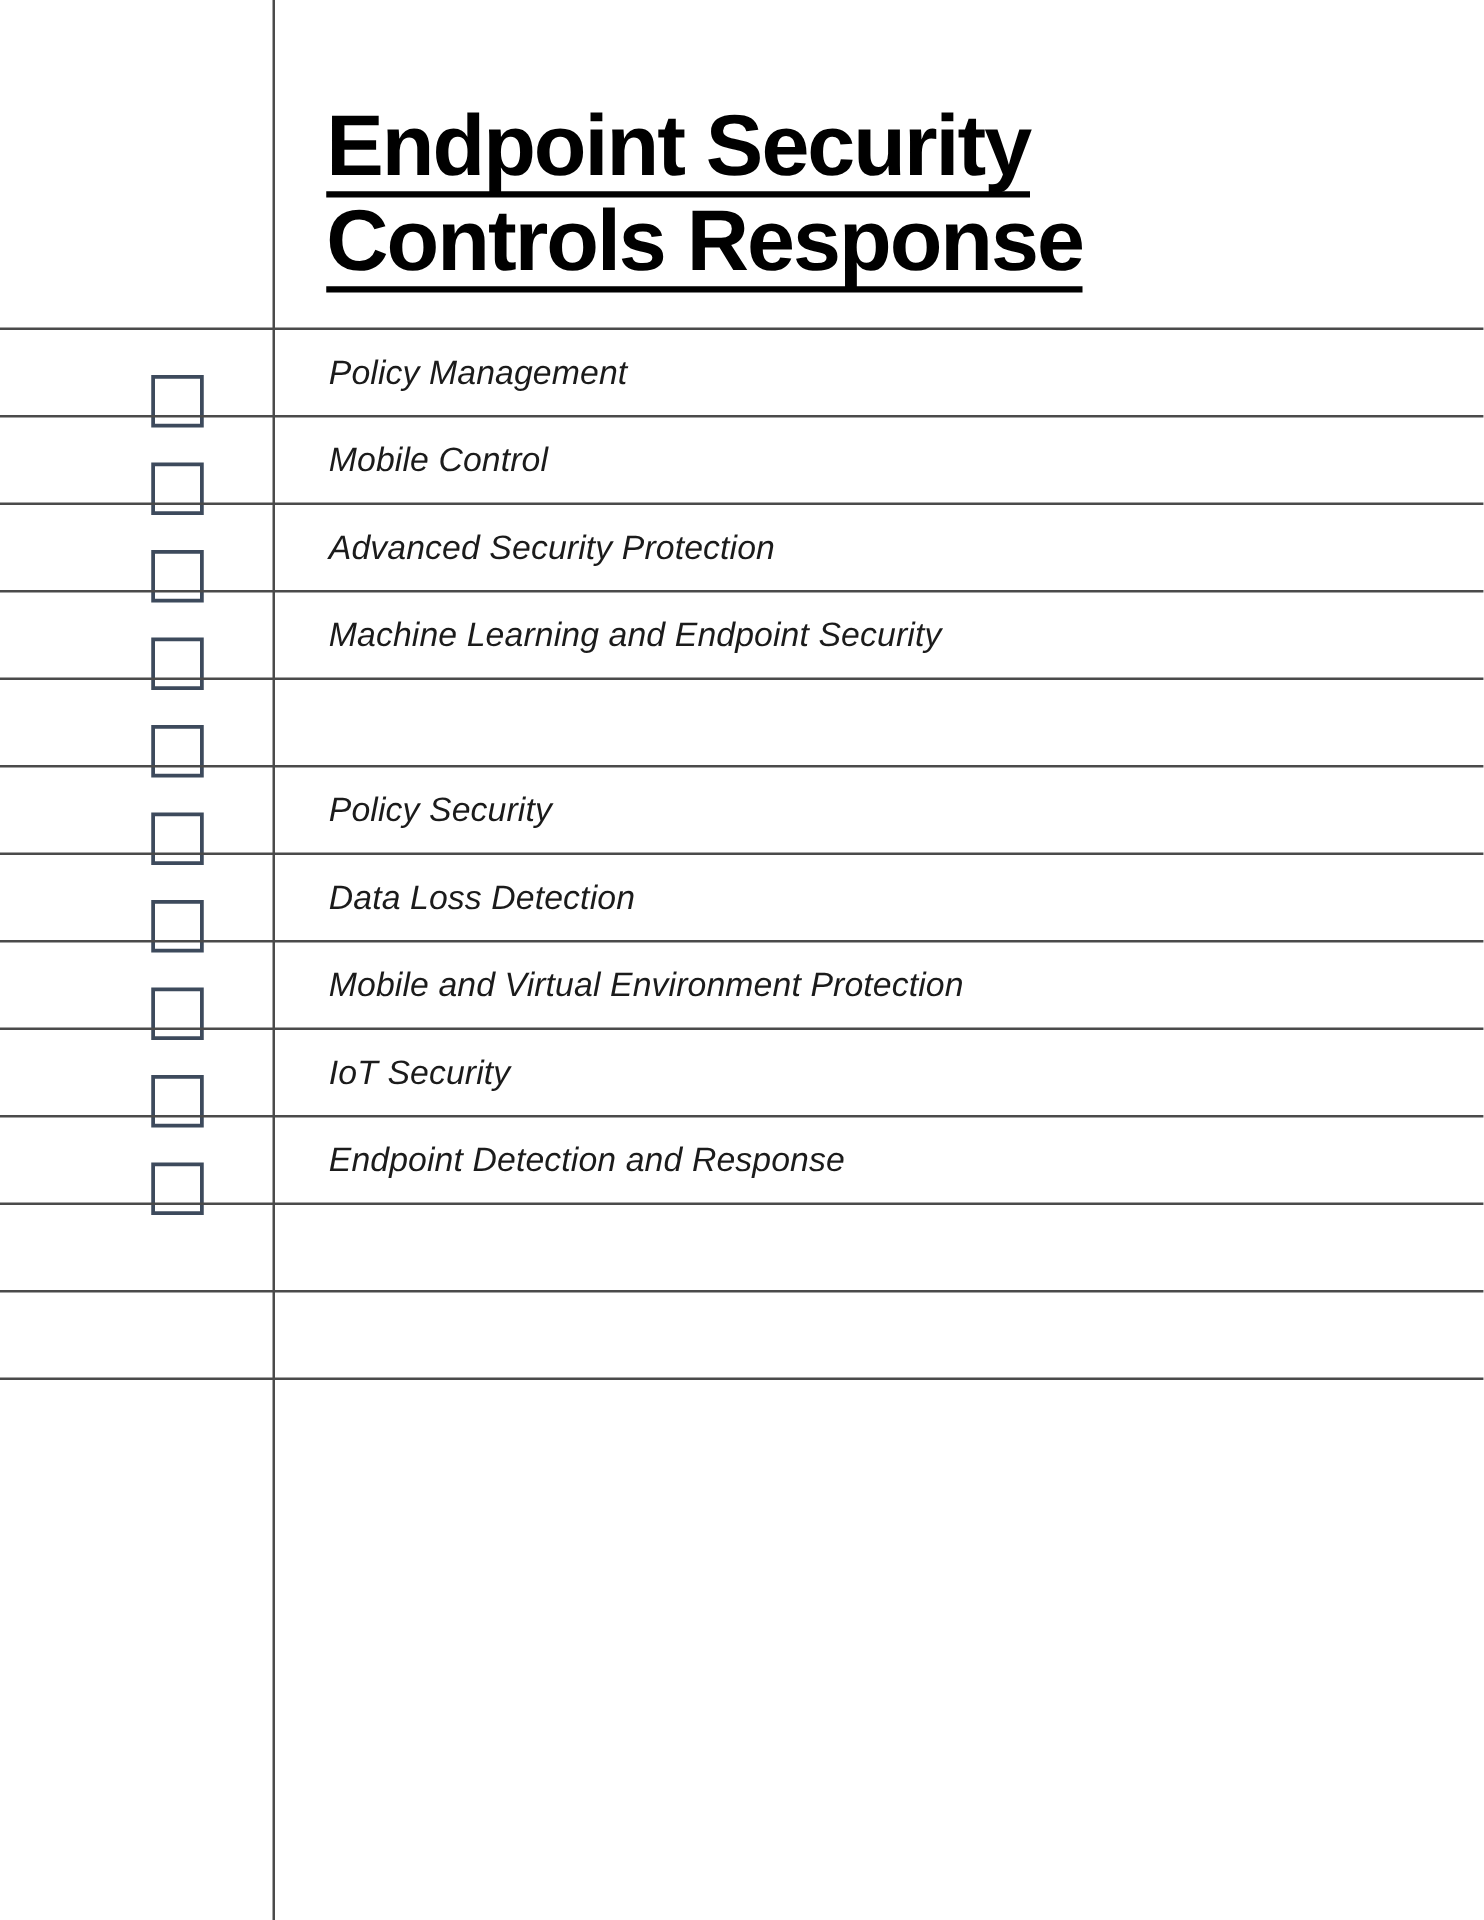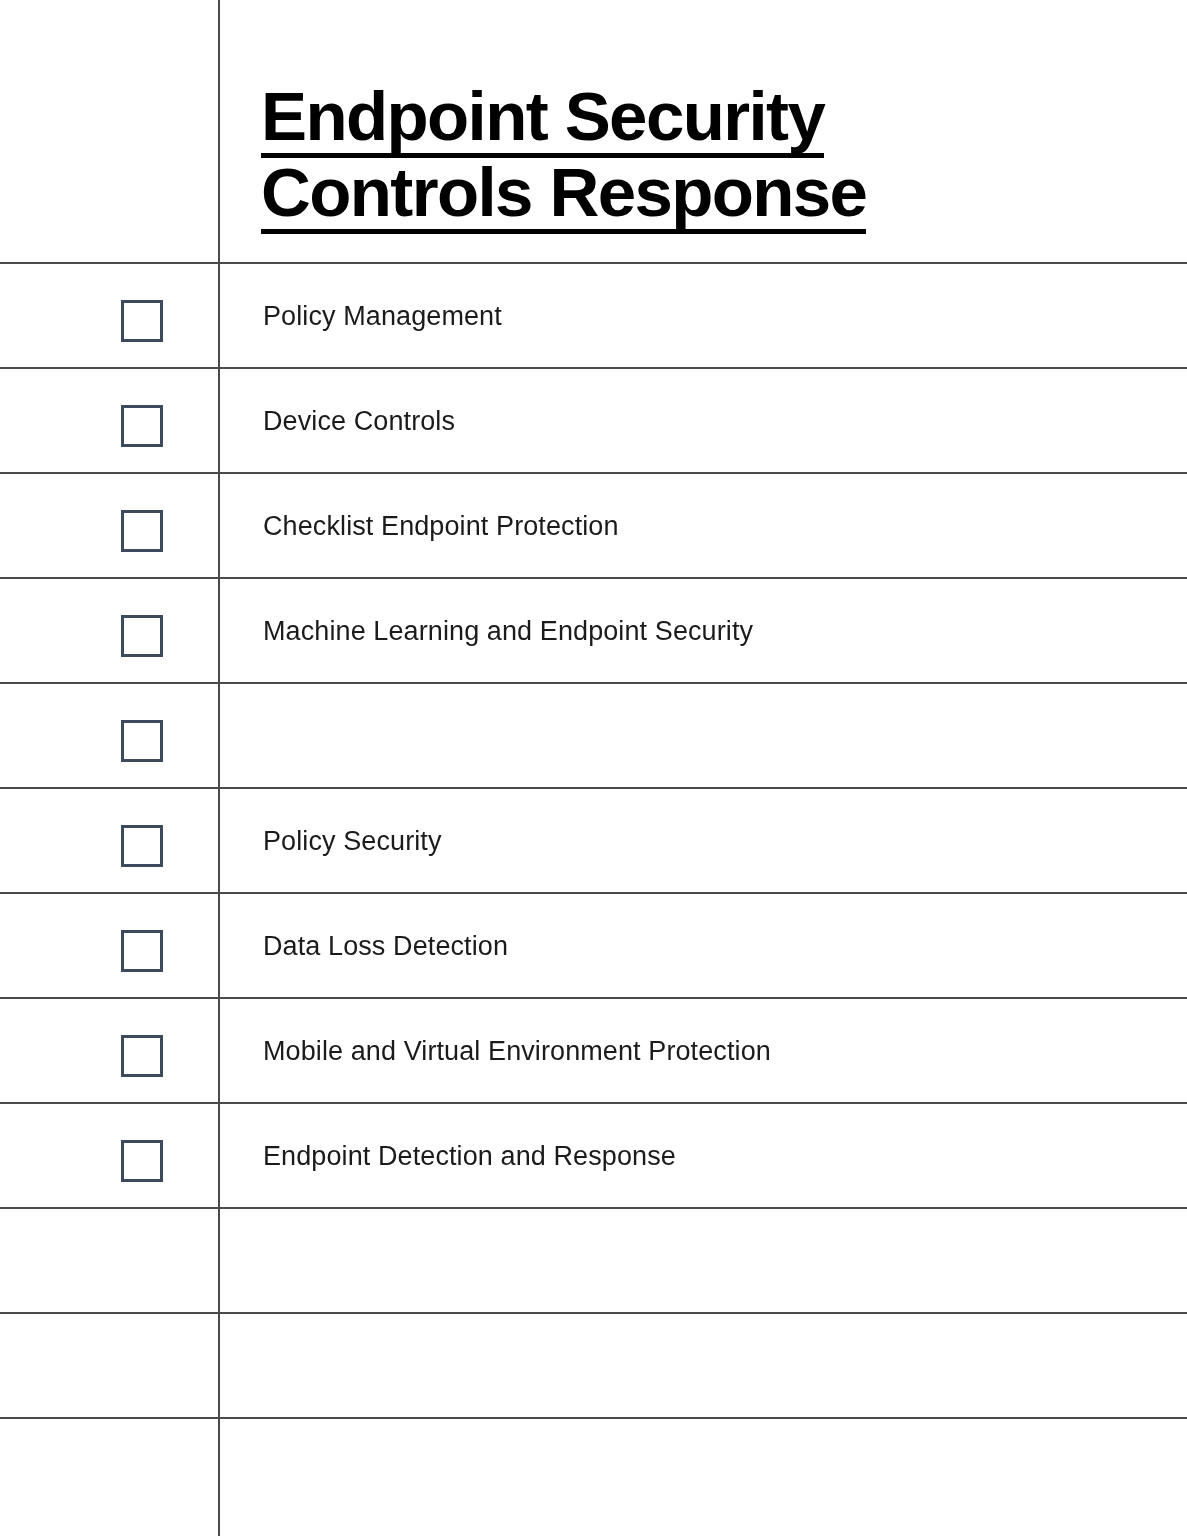--- a/index.html
+++ b/index.html
@@ -69,23 +69,24 @@
   .rows {
     position: absolute;
     left: 0;
     top: 262px;
     width: 1187px;
   }
 
   .row {
     position: relative;
     width: 1187px;
-    height: 105px;
+    height: 70px;
     border-top: 2px solid #4a4a4a;
     box-sizing: border-box;
+    font-style: italic;
   }
 
   .row:first-child {
     border-top: 2px solid #4a4a4a;
   }
 
   .row-checkbox-cell {
     position: absolute;
     left: 0;
     top: 0;
@@ -147,30 +148,30 @@
       <div class="row-label-cell">
         <span class="row-label">Policy Management</span>
       </div>
     </div>
 
     <div class="row">
       <div class="row-checkbox-cell">
         <div class="checkbox"></div>
       </div>
       <div class="row-label-cell">
-        <span class="row-label">Device Controls</span>
-      </div>
-    </div>
-
-    <div class="row">
-      <div class="row-checkbox-cell">
-        <div class="checkbox"></div>
-      </div>
-      <div class="row-label-cell">
-        <span class="row-label">Checklist Endpoint Protection</span>
+        <span class="row-label">Mobile Control</span>
+      </div>
+    </div>
+
+    <div class="row">
+      <div class="row-checkbox-cell">
+        <div class="checkbox"></div>
+      </div>
+      <div class="row-label-cell">
+        <span class="row-label">Advanced Security Protection</span>
       </div>
     </div>
 
     <div class="row">
       <div class="row-checkbox-cell">
         <div class="checkbox"></div>
       </div>
       <div class="row-label-cell">
         <span class="row-label">Machine Learning and Endpoint Security</span>
       </div>
@@ -202,20 +203,28 @@
 
     <div class="row">
       <div class="row-checkbox-cell">
         <div class="checkbox"></div>
       </div>
       <div class="row-label-cell">
         <span class="row-label">Mobile and Virtual Environment Protection</span>
       </div>
     </div>
 
+    <div class="row">
+      <div class="row-checkbox-cell">
+        <div class="checkbox"></div>
+      </div>
+      <div class="row-label-cell">
+        <span class="row-label">IoT Security</span>
+      </div>
+    </div>
 
     <div class="row">
       <div class="row-checkbox-cell">
         <div class="checkbox"></div>
       </div>
       <div class="row-label-cell">
         <span class="row-label">Endpoint Detection and Response</span>
       </div>
     </div>
 

